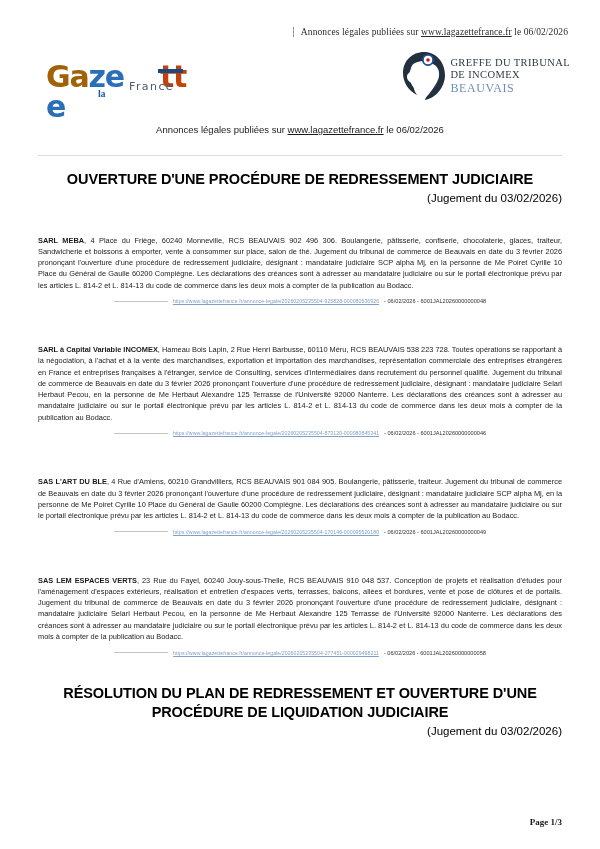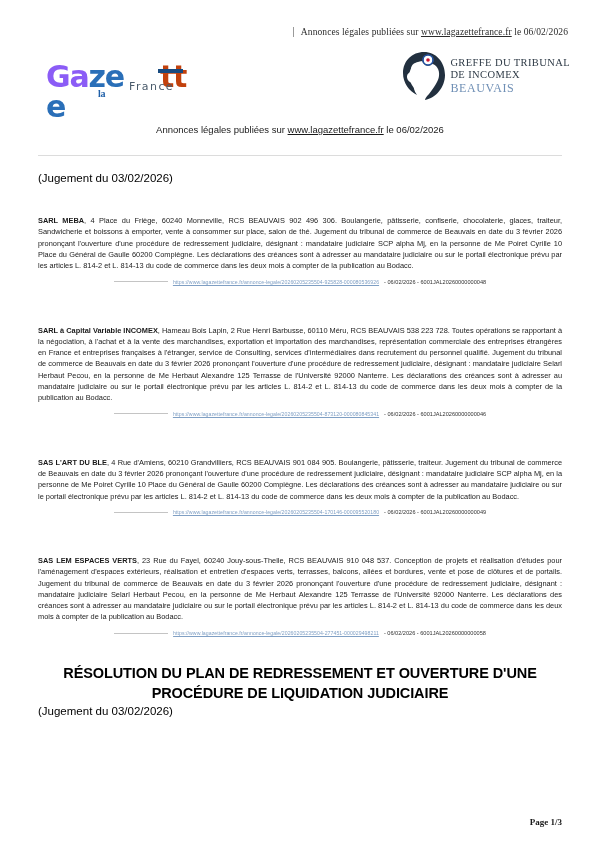--- a/index.html
+++ b/index.html
@@ -73,21 +73,21 @@
     position: absolute;
     left: 8px;
     top: 10px;
     font-family: "DejaVu Sans", sans-serif;
     font-size: 30px;
     font-weight: 700;
     color: #2a6fb8;
     letter-spacing: -1.2px;
     line-height: 1;
   }
-  .lg-main .dk { color: #8b5cf6; }
+  .lg-main .dk { color: #a16207; }
   .lg-main .tt {
     color: #c2410c;
     position: relative;
     display: inline-block;
     margin-left: 36px;
   }
   .lg-main .tt::after {
     content: "";
     position: absolute;
     left: -2px;
@@ -164,21 +164,21 @@
     font-size: 14.5px;
     font-weight: 700;
     text-align: center;
     margin: 0;
     line-height: 1.35;
     letter-spacing: -0.1px;
     color: #000;
   }
   .section-sub {
     font-size: 11.5px;
-    text-align: left;
+    text-align: right;
     margin: 2px 0 0 0;
     color: #000;
   }
 
   .announce {
     margin-top: 31px;
     font-size: 7.4px;
     line-height: 1.52;
     text-align: justify;
     color: #1a1a1a;
@@ -263,20 +263,21 @@
   </div>
 
   <div class="subline">
     <span>Annonces légales publiées sur </span><span class="lnk">www.lagazettefrance.fr</span><span> le 06/02/2026</span>
   </div>
 
   <div class="hr hr-top"></div>
 
   <div class="content">
 
+    <h1 class="section-title">OUVERTURE D'UNE PROCÉDURE DE REDRESSEMENT JUDICIAIRE</h1>
     <p class="section-sub">(Jugement du 03/02/2026)</p>
 
     <p class="announce"><span class="co">SARL MEBA</span><span>, 4 Place du Friège, 60240 Monneville, RCS BEAUVAIS 902 496 306. Boulangerie, pâtisserie, confiserie, chocolaterie, glaces, traiteur, Sandwicherie et boissons à emporter, vente à consommer sur place, salon de thé. Jugement du tribunal de commerce de Beauvais en date du 3 février 2026 prononçant l'ouverture d'une procédure de redressement judiciaire, désignant : mandataire judiciaire SCP alpha Mj, en la personne de Me Poiret Cyrille 10 Place du Général de Gaulle 60200 Compiègne. Les déclarations des créances sont à adresser au mandataire judiciaire ou sur le portail électronique prévu par les articles L. 814-2 et L. 814-13 du code de commerce dans les deux mois à compter de la publication au Bodacc.</span></p>
     <div class="ref-row">
       <span class="ref-rule"></span>
       <span class="ref-url">https://www.lagazettefrance.fr/annonce-legale/20260205235504-925828-000080536926</span>
       <span class="ref-meta">- 06/02/2026 - 6001JAL20260000000048</span>
     </div>
 
     <div class="block-sep"></div>

